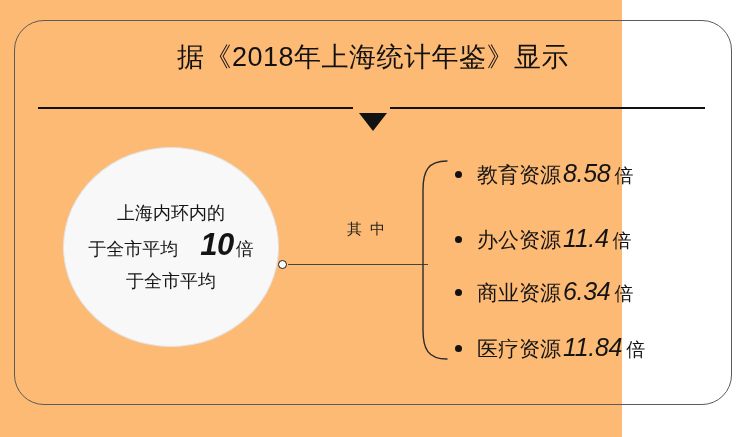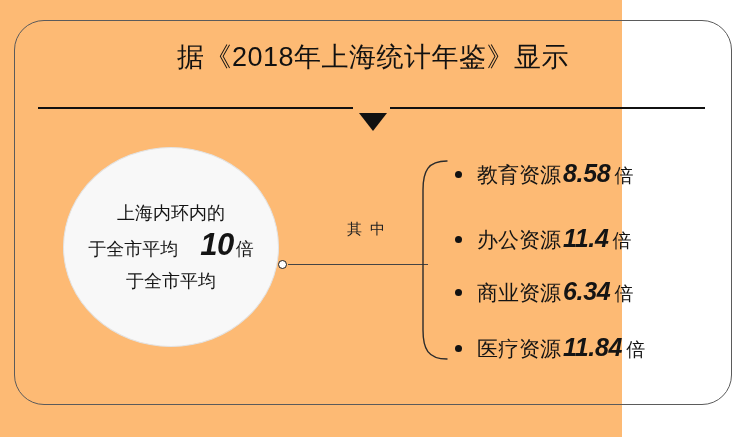--- a/index.html
+++ b/index.html
@@ -185,21 +185,21 @@
     margin-right: 15px;
     flex: 0 0 auto;
   }
   .item-text {
     font-size: 21px;
     line-height: 28px;
     color: #141414;
   }
   .item-text .num {
     font-size: 25px;
-    font-weight: bold;
+    font-weight: normal;
     font-style: italic;
     letter-spacing: -0.3px;
     padding: 0 2px;
   }
   .item-text .unit {
     font-size: 19px;
     padding-left: 2px;
   }
 </style>
 </head>

